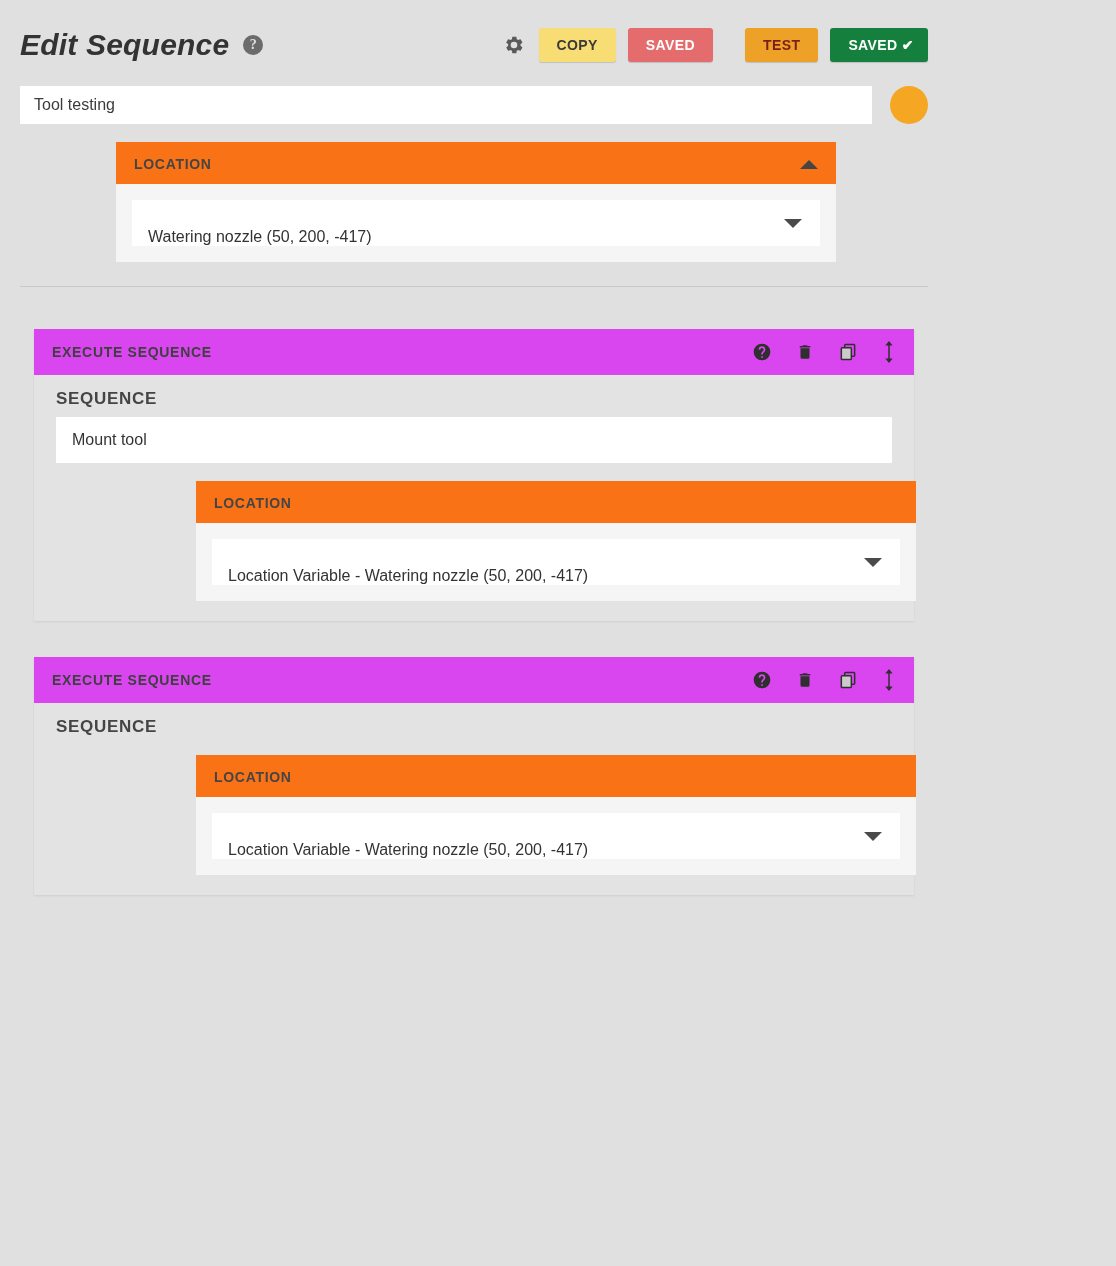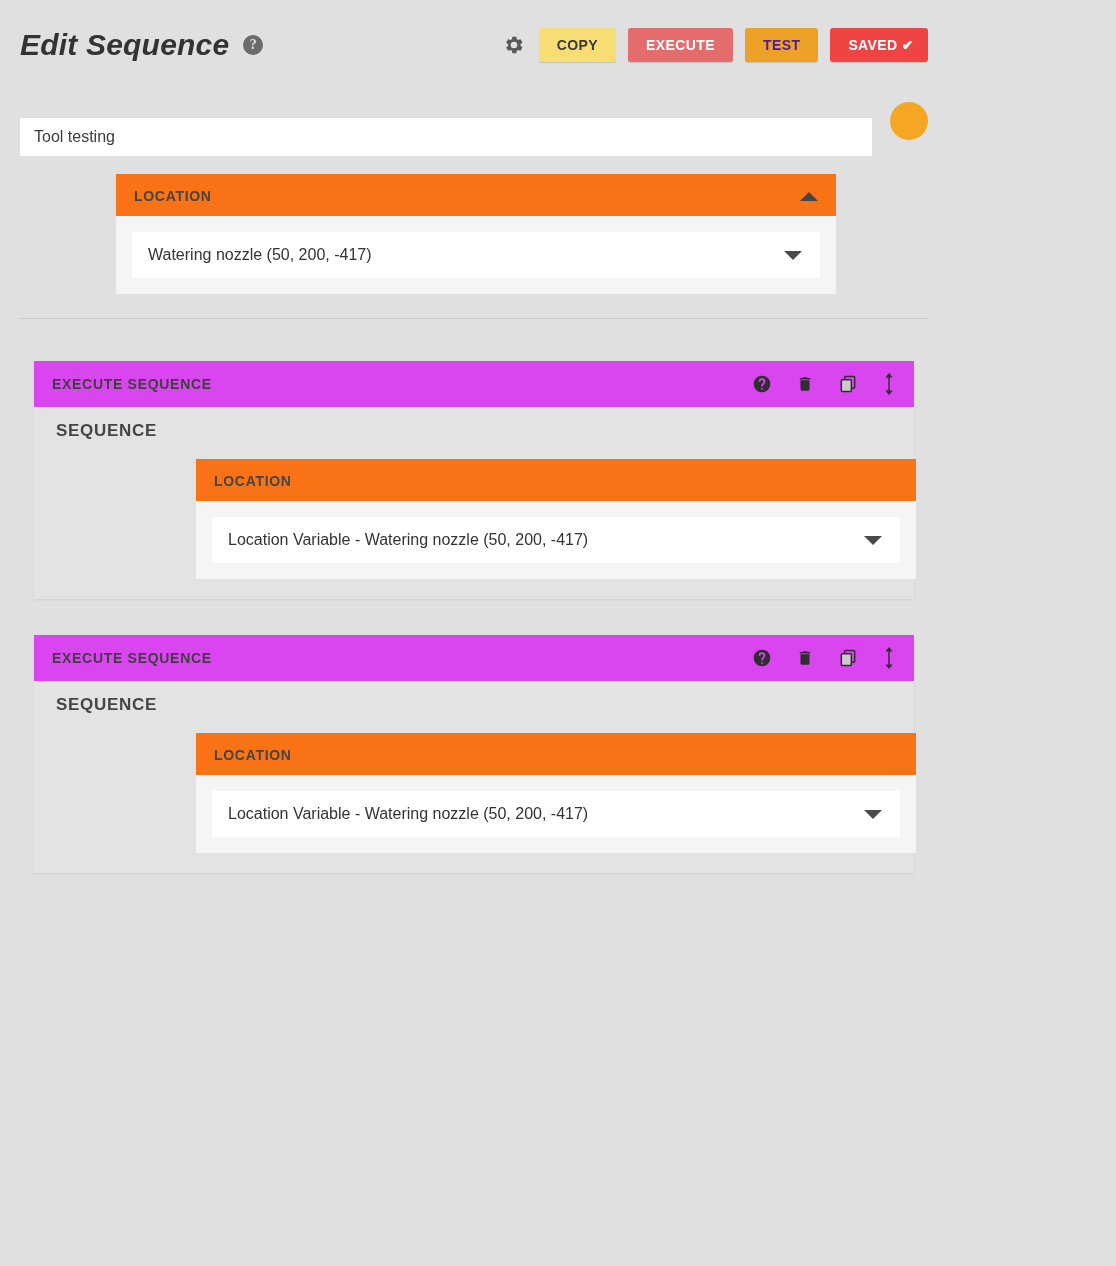--- a/index.html
+++ b/index.html
@@ -64,42 +64,41 @@
     font-weight: bold;
     letter-spacing: 0.4px;
     padding: 9px 18px;
     color: #3a3a3a;
     cursor: pointer;
     font-family: "Liberation Sans", sans-serif;
     box-shadow: 0 1px 1px rgba(0,0,0,0.15);
   }
   .btn-copy { background: #f7dd74; }
   .btn-delete { background: #e56c6c; color: #fff; }
-  .btn-test { background: #eda126; color: #4c1d95; }
-  .btn-saved { background: #ef4444; color: #fff; padding-right: 14px; }
+  .btn-test { background: #eda126; color: #7f1d1d; margin-left: 20px; }
+  .btn-saved { background: #15803d; color: #fff; padding-right: 14px; }
 
   
   .name-row {
     display: flex;
     align-items: center;
     padding: 0 20px;
     gap: 18px;
     margin-top: 8px;
   }
   .name-input {
     flex: 1;
     height: 38px;
     border: none;
     background: #fff;
     font-size: 16px;
     color: #3c3c3c;
     padding: 0 14px;
     font-family: "Liberation Sans", sans-serif;
     outline: none;
-    margin-top: 32px;
   }
   .color-dot {
     width: 38px; height: 38px;
     border-radius: 50%;
     background: #f5a623;
     flex: 0 0 38px;
     cursor: pointer;
   }
 
   
@@ -126,21 +125,21 @@
   }
   .loc-body {
     background: #f5f5f5;
     padding: 16px;
   }
   .select {
     position: relative;
     background: #fff;
     height: 46px;
     display: flex;
-    align-items: center;
+    align-items: flex-end;
     padding: 0 16px;
     font-size: 16px;
     color: #333;
     cursor: pointer;
   }
   .select .caret-down {
     position: absolute;
     right: 18px;
     top: 50%;
     margin-top: -4px;
@@ -225,21 +224,21 @@
       <div class="page-title">Edit Sequence</div>
       <div class="help-circle">?</div>
     </div>
     <div class="header-actions">
       <span>
         <svg class="gear-icon" viewBox="0 0 24 24" fill="#5a5a5a">
           <path d="M19.1 12.9c.04-.3.06-.6.06-.9s-.02-.6-.07-.9l1.9-1.5c.17-.14.22-.39.1-.6l-1.8-3.1c-.1-.2-.35-.27-.55-.2l-2.24.9c-.47-.36-.97-.66-1.52-.88l-.34-2.38c-.04-.22-.23-.38-.46-.38h-3.6c-.23 0-.42.16-.46.38l-.34 2.38c-.55.22-1.05.53-1.52.88l-2.24-.9c-.2-.07-.45 0-.56.2l-1.8 3.1c-.11.2-.07.46.1.6l1.9 1.5c-.04.3-.07.6-.07.9s.03.6.07.9l-1.9 1.5c-.17.14-.22.39-.1.6l1.8 3.1c.1.2.35.27.56.2l2.24-.9c.47.36.97.66 1.52.88l.34 2.38c.04.22.23.38.46.38h3.6c.23 0 .42-.16.46-.38l.34-2.38c.55-.22 1.05-.53 1.52-.88l2.24.9c.2.07.45 0 .55-.2l1.8-3.1c.11-.2.07-.46-.1-.6l-1.9-1.5zM12 15.6A3.6 3.6 0 1 1 12 8.4a3.6 3.6 0 0 1 0 7.2z"></path>
         </svg>
       </span>
       <button class="btn btn-copy">COPY</button>
-      <button class="btn btn-delete">EXECUTE</button>
+      <button class="btn btn-delete">SAVED</button>
       <button class="btn btn-test">TEST</button>
       <button class="btn btn-saved">SAVED ✔</button>
     </div>
   </div>
 
   <div class="name-row">
     <input class="name-input" type="text" value="Tool testing" style="">
     <div class="color-dot"></div>
   </div>
 
@@ -284,20 +283,24 @@
           </span>
           <span>
             <svg width="14" height="22" viewBox="0 0 14 24" fill="#2f2f2f">
               <path d="M7 0L3 5h8L7 0zM7 24l4-5H3l4 5zM6.2 5h1.6v14H6.2z"></path>
             </svg>
           </span>
         </span>
       </div>
       <div class="step-body">
         <div class="field-label">SEQUENCE</div>
+        <div class="seq-select">
+          <span>Mount tool</span>
+          <span class="caret-down"></span>
+        </div>
 
         <div class="nested-loc">
           <div class="loc-panel">
             <div class="loc-header">
               <span>LOCATION</span>
             </div>
             <div class="loc-body">
               <div class="select">
                 <span>Location Variable - Watering nozzle (50, 200, -417)</span>
                 <span class="caret-down"></span>

